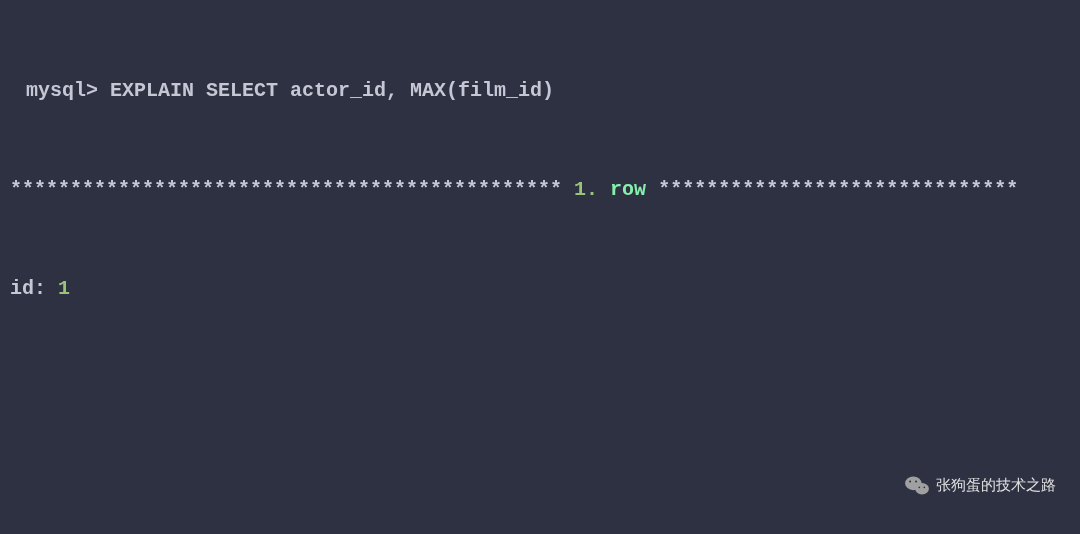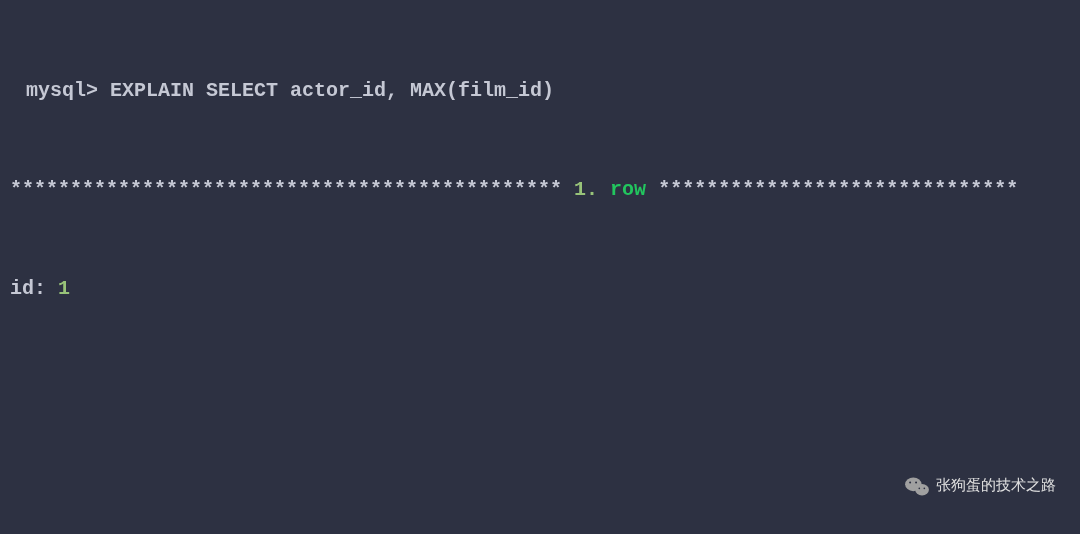--- a/index.html
+++ b/index.html
@@ -34,28 +34,28 @@
       color: #98c379;
     }
     .label {
       color: #c5c8d4;
       text-align: center;
     }
     .star-sep {
       color: #c5c8d4;
     }
     .row-text {
-      color: #22c55e;
+      color: #86efac;
     }
     .watermark {
       position: absolute;
       right: 24px;
       bottom: 36px;
       display: flex;
-      align-items: flex-end;
+      align-items: center;
       gap: 6px;
       color: #e0e0e0;
       font-family: -apple-system, BlinkMacSystemFont, 'Segoe UI', sans-serif;
       font-size: 15px;
       font-weight: 400;
     }
     .wechat-icon {
       width: 26px;
       height: 22px;
       fill: #a0a0a0;

